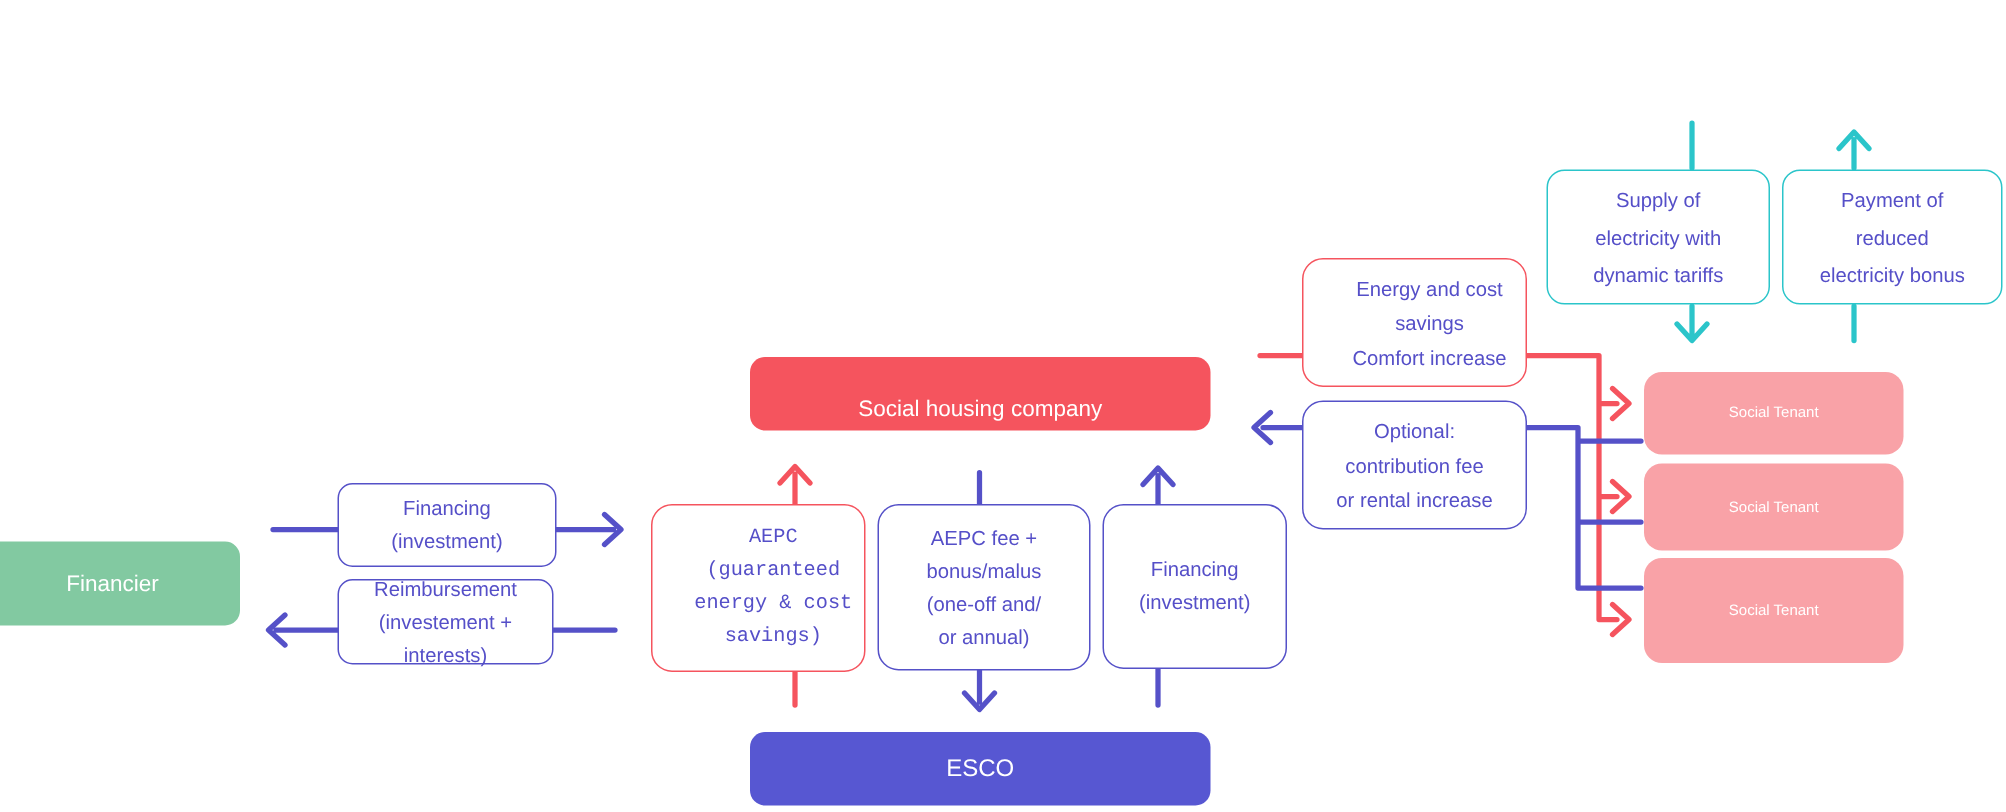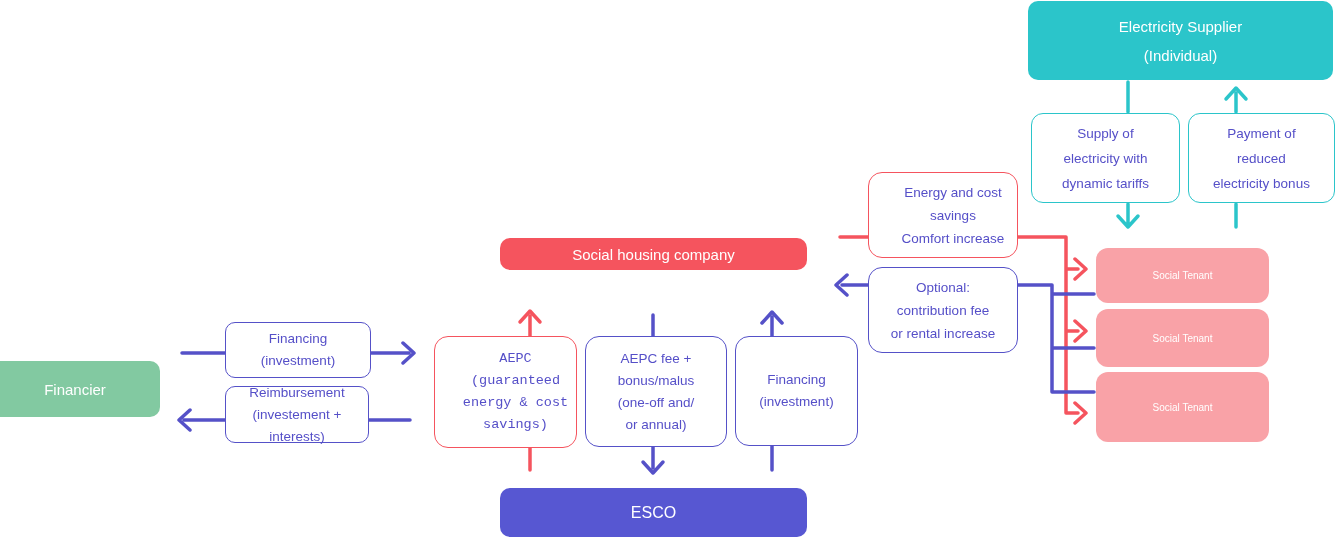--- a/index.html
+++ b/index.html
@@ -39,24 +39,20 @@
       <path d="M1236 204 V227" fill="none" stroke="#2BC5CA" stroke-width="3.5" stroke-linecap="round" stroke-linejoin="round"></path>
       <path d="M840 237 H1066 V413 M1066 269 H1078 M1066 331 H1078 M1066 413 H1078 M1075 259 L1086 269 L1075 279 M1075 321 L1086 331 L1075 341 M1075 403 L1086 413 L1075 423" fill="none" stroke="#F5545E" stroke-width="3.5" stroke-linecap="round" stroke-linejoin="round"></path>
       <path d="M530 470 V316 M520 322 L530 311 L540 322" fill="none" stroke="#F5545E" stroke-width="3.5" stroke-linecap="round" stroke-linejoin="round"></path>
       <path d="M182 353 H409 M403 343 L414 353 L403 363" fill="none" stroke="#5551C8" stroke-width="3.5" stroke-linecap="round" stroke-linejoin="round"></path>
       <path d="M410 420 H184 M190 410 L179 420 L190 430" fill="none" stroke="#5551C8" stroke-width="3.5" stroke-linecap="round" stroke-linejoin="round"></path>
       <path d="M653 315 V468 M643 462 L653 473 L663 462" fill="none" stroke="#5551C8" stroke-width="3.5" stroke-linecap="round" stroke-linejoin="round"></path>
       <path d="M772 470 V317 M762 323 L772 312 L782 323" fill="none" stroke="#5551C8" stroke-width="3.5" stroke-linecap="round" stroke-linejoin="round"></path>
       <path d="M842 285 H1052 V392 M1052 294 H1094 M1052 348 H1094 M1052 392 H1094 M847 275 L836 285 L847 295" fill="none" stroke="#5551C8" stroke-width="3.5" stroke-linecap="round" stroke-linejoin="round"></path>
     </svg>
 
-  <div class="node filled teal-fill" style="left:1028px;top:1px;width:305px;height:79px;">
-    <div>Electricity Supplier</div>
-    <div>(Individual)</div>
-  </div>
 
   <div class="node outlined teal-border" style="left:1031px;top:113px;width:149px;height:90px;">
     <div>Supply of</div>
     <div>electricity with</div>
     <div>dynamic tariffs</div>
   </div>
 
   <div class="node outlined teal-border" style="left:1188px;top:113px;width:147px;height:90px;">
     <div>Payment of</div>
     <div>reduced</div>
@@ -66,21 +62,21 @@
   <div class="node pink-fill" style="left:1096px;top:248px;width:173px;height:55px;">
     <div>Social Tenant</div>
   </div>
   <div class="node pink-fill" style="left:1096px;top:309px;width:173px;height:58px;">
     <div>Social Tenant</div>
   </div>
   <div class="node pink-fill" style="left:1096px;top:372px;width:173px;height:70px;">
     <div>Social Tenant</div>
   </div>
 
-  <div class="node filled red-fill" style="left:500px;top:238px;width:307px;height:32px;">
+  <div class="node filled red-fill" style="left:500px;top:238px;width:307px;height:49px;justify-content:flex-end;">
     <div>Social housing company</div>
   </div>
 
   <div class="node outlined red-border lh-23" style="left:868px;top:172px;width:150px;height:86px;border-radius:14px;">
     <div>Energy and cost</div>
     <div>savings</div>
     <div>Comfort increase</div>
   </div>
 
   <div class="node outlined lh-23" style="left:868px;top:267px;width:150px;height:86px;border-radius:14px;">

